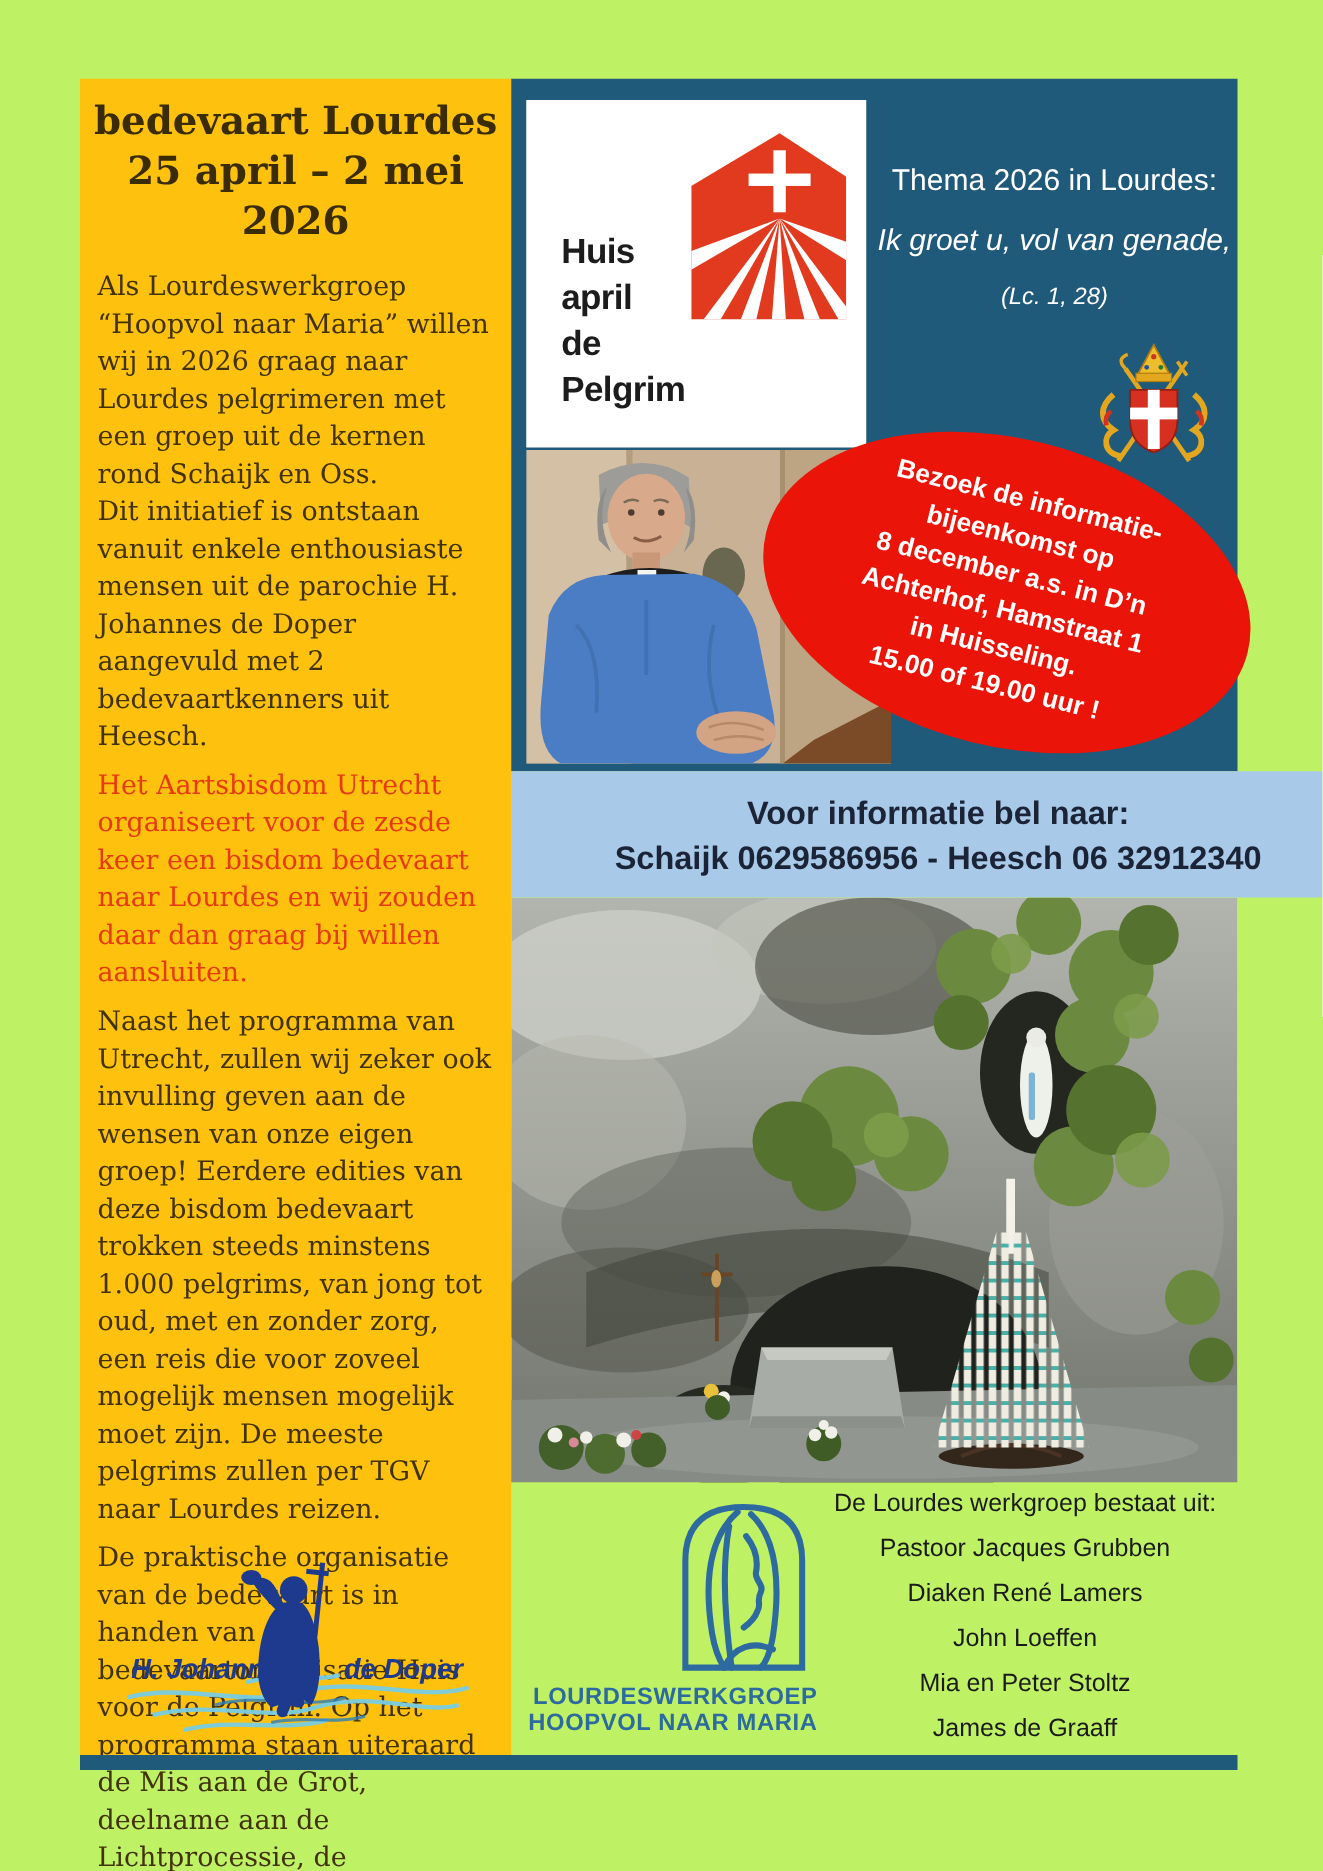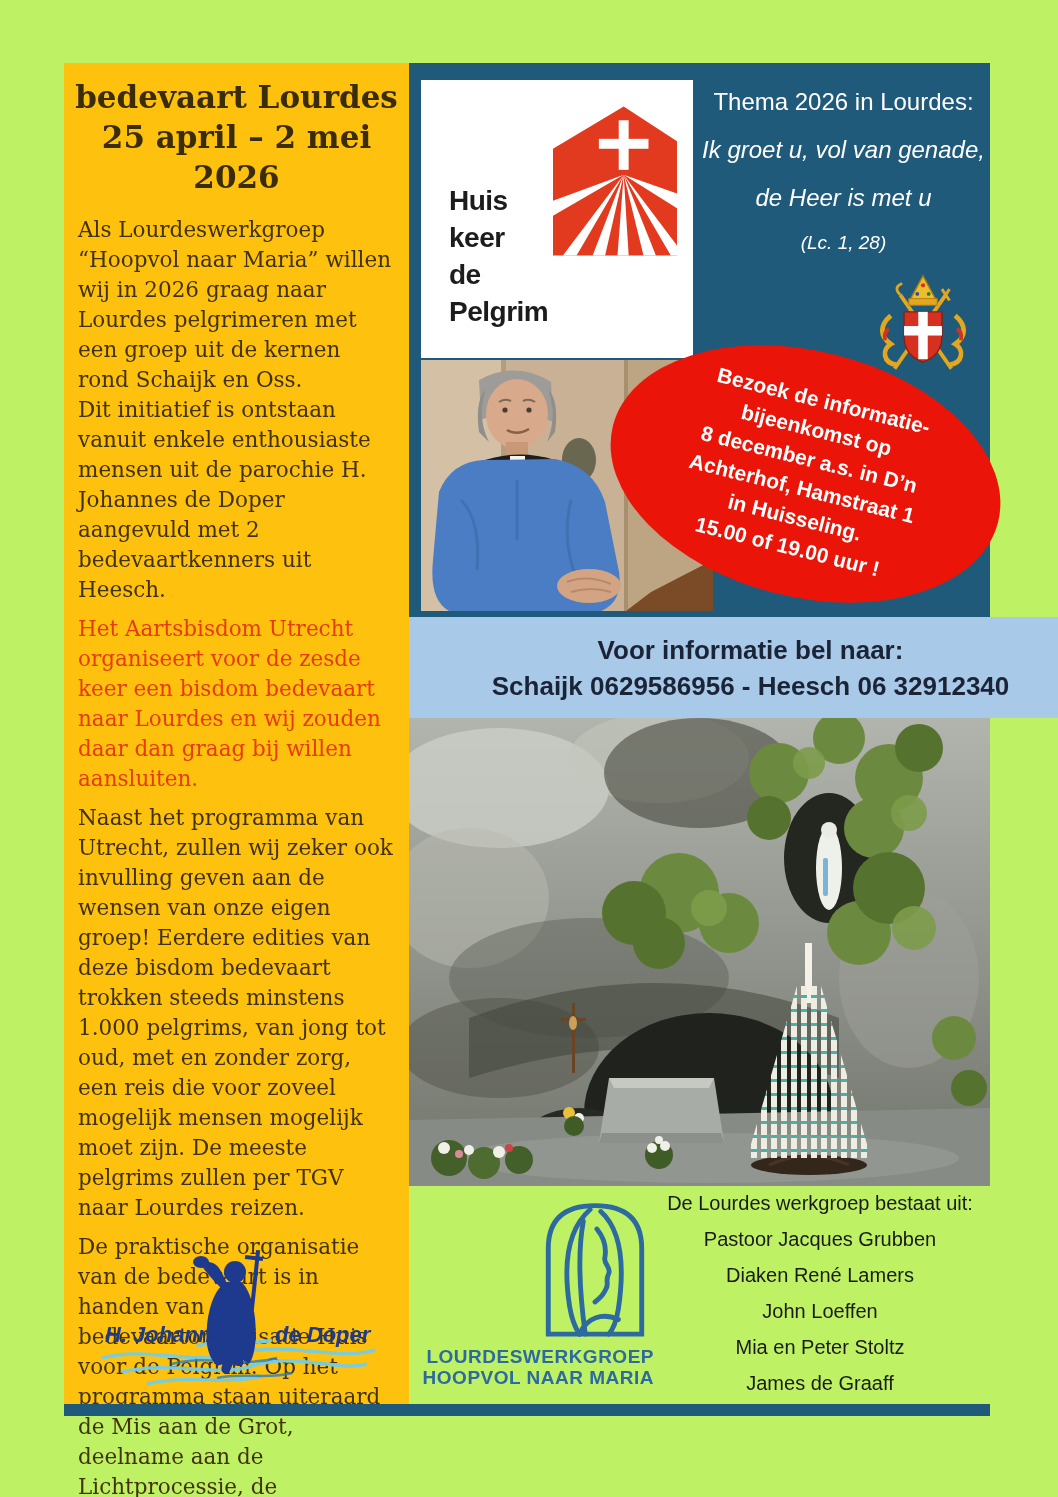--- a/index.html
+++ b/index.html
@@ -22,21 +22,21 @@
 
   
   .teal-box{position:absolute;left:409px;top:63px;width:581px;height:554px;background:#205a7a;}
 
   .logo-card{position:absolute;left:12px;top:17px;width:272px;height:278px;background:#ffffff;}
   .logo-card .logo-text{position:absolute;left:28px;top:102px;color:#1c1c1c;
         font-weight:bold;font-size:28px;line-height:37px;letter-spacing:-0.5px;}
   .logo-card .logo-text span{display:block;}
   .house-icon{position:absolute;right:16px;top:26px;width:124px;height:150px;}
 
-  .thema{position:absolute;left:288px;top:0;width:293px;padding-top:25px;text-align:center;color:#ffffff;}
+  .thema{position:absolute;left:288px;top:0;width:293px;padding-top:68px;text-align:center;color:#ffffff;}
   .thema p{margin:0 0 20px;}
   .thema-heading{font-size:24px;}
   .thema-line{font-size:24px;font-style:italic;}
   .thema-ref{font-size:19px;font-style:italic;text-align:center;}
 
   .crest{position:absolute;left:466px;top:211px;width:96px;height:106px;}
 
   .priest-photo{position:absolute;left:12px;top:297px;width:292px;height:251px;overflow:hidden;}
   .priest-photo svg{display:block;width:100%;height:100%;}
 
@@ -109,21 +109,21 @@
         <text x="198" y="96" font-family="Liberation Sans, sans-serif" font-size="22" font-style="italic" font-weight="bold" fill="#1e3a8f">de Doper</text>
       </svg>
     </div>
   </aside>
 
   <div class="teal-box">
 
     <div class="logo-card">
       <div class="logo-text">
         <span>Huis</span>
-        <span>keer</span>
+        <span>april</span>
         <span>de</span>
         <span>Pelgrim</span>
       </div>
       <svg class="house-icon" viewBox="0 0 100 120">
         <polygon points="0,34 57,0 100,28 100,120 0,120" fill="#e23a1e"></polygon>
         <g fill="#ffffff">
           <rect x="53" y="11" width="8" height="40"></rect>
           <rect x="37" y="26" width="40" height="8"></rect>
           <polygon points="57,55 0,76 0,88"></polygon>
           <polygon points="57,55 8,120 19,120"></polygon>
@@ -132,21 +132,20 @@
           <polygon points="57,55 73,120 83,120"></polygon>
           <polygon points="57,55 100,70 100,82"></polygon>
           <polygon points="57,55 95,120 100,120 100,112"></polygon>
         </g>
       </svg>
     </div>
 
     <div class="thema">
       <p class="thema-heading">Thema 2026 in Lourdes:</p>
       <p class="thema-line">Ik groet u, vol van genade,</p>
-      <p class="thema-line">de Heer is met u</p>
       <p class="thema-ref">(Lc. 1, 28)</p>
     </div>
 
     <svg class="crest" viewBox="0 0 100 112">
 
       <line x1="26" y1="22" x2="80" y2="100" stroke="#e3a71f" stroke-width="4"></line>
       <line x1="74" y1="22" x2="20" y2="100" stroke="#e3a71f" stroke-width="4"></line>
       <path d="M26,22 q-8,-8 2,-12" stroke="#e3a71f" stroke-width="3" fill="none"></path>
       <line x1="70" y1="16" x2="78" y2="28" stroke="#e3a71f" stroke-width="3"></line>
       <line x1="78" y1="16" x2="70" y2="28" stroke="#e3a71f" stroke-width="3"></line>

